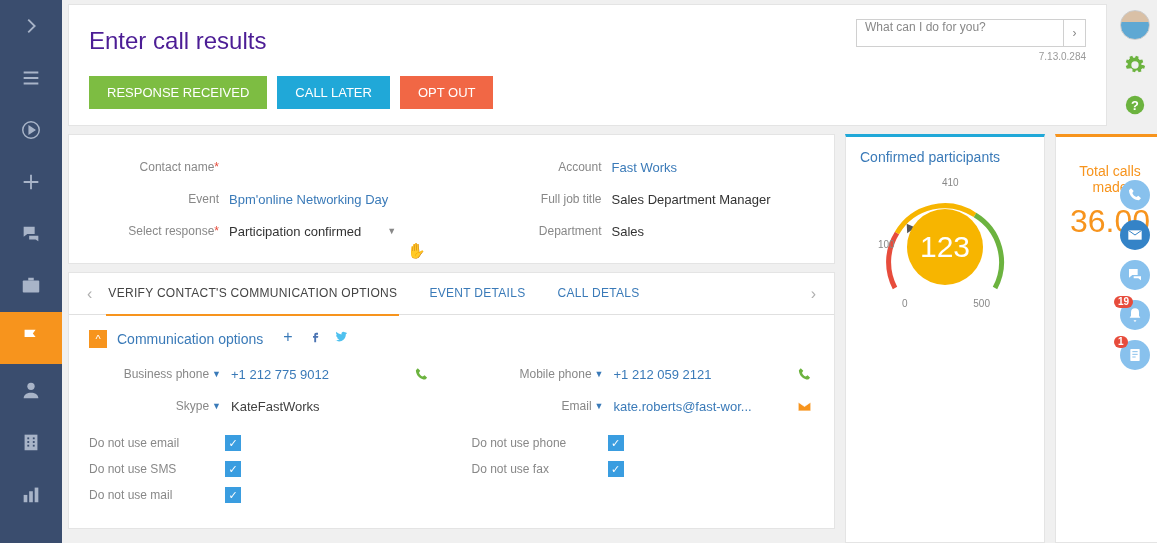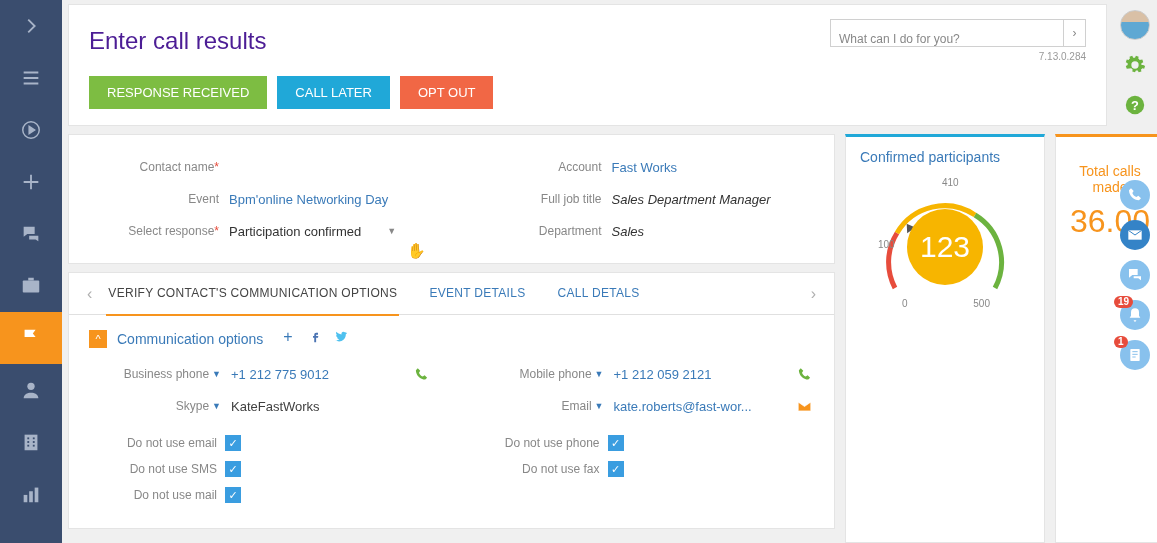--- a/index.html
+++ b/index.html
@@ -24,21 +24,21 @@
   .right-col .note { background:#88c1ed; }
   .right-col .badge { position:absolute; top:-4px; left:-6px; background:#e74c3c; color:#fff; font-size:10px; border-radius:8px; padding:1px 4px; line-height:1; font-weight:bold;}
   
   
   .main { flex: 1; padding: 0; margin-right: 44px; display:flex; flex-direction:column; }
   
   
   .header-panel { background: #fff; margin: 4px 6px 8px 6px; padding: 14px 20px 16px 20px; }
   .header-row1 { display:flex; align-items:center; }
   .page-title { font-size: 24px; font-weight: 300; color:#4c1d95; flex:1;}
-  .searchbox { width: 256px; height: 28px; border:1px solid #d0d0d0; display:flex; align-items:flex-end; font-size:12px;margin-left:20px;}
+  .searchbox { width: 230px; height: 28px; border:1px solid #d0d0d0; display:flex; align-items:flex-start; font-size:12px;margin-left:20px;}
   .searchbox span { flex:1; padding:0 8px; color:#888;}
   .searchbox .go { width:22px; text-align:center; color:#888; border-left:1px solid #d0d0d0; height:100%; display:flex; align-items:center; justify-content:center;}
   .version { font-size:10px; color:#999; margin-top:4px; text-align:right;}
   .header-row2 { margin-top:14px; display:flex; gap:10px;}
   .btn { border:none; color:#fff; padding:9px 18px; font-size:13px; cursor:pointer; }
   .btn-green { background:#7dbd42; }
   .btn-blue { background:#20a8d8; }
   .btn-orange { background:#f16745; }
   
   
@@ -49,21 +49,21 @@
   
   .card { background:#fff; border:1px solid #e4e4e4; }
   .form-card { padding: 16px 20px; }
   .form-grid { display:flex; gap:40px; }
   .form-col { flex:1; }
   .form-row { display:flex; align-items:center; height:32px; }
   .form-row .lbl { width: 140px; text-align:right; padding-right:10px; font-size:12px; color:#888;}
   .form-row .lbl .req { color:#e74c3c; }
   .form-row .val { flex:1; font-size:13px; color:#333;}
   .form-row .val.link { color:#3a7ab8; }
-  .form-row .val input { border:none; font-size:13px; color:#333; width:100%; outline:none; background:transparent;font-style:italic;}
+  .form-row .val input { border:none; font-size:13px; color:#333; width:100%; outline:none; background:transparent;}
   .form-row .dd { display:flex; align-items:center; gap:6px; position:relative;}
   .form-row .dd .caret { color:#888; font-size:9px;}
   .cursor-hand { position:absolute; top:18px; left:178px; font-size:15px;}
   
   
   .tabs-card { padding: 0; }
   .tabs-header { display:flex; align-items:center; border-bottom:1px solid #e0e0e0; padding:0 10px; height:42px;}
   .tabs-header .nav-chevron { color:#b0b0b0; font-size:16px; padding:0 8px; cursor:pointer;}
   .tabs { flex:1; display:flex; gap:28px; padding-left:6px;}
   .tab { font-size:12px; letter-spacing:.3px; color:#3a7ab8; padding:14px 2px; cursor:pointer;}
@@ -81,21 +81,21 @@
   .comm-grid { display:flex; gap:40px;}
   .comm-col { flex:1; }
   .comm-row { display:flex; align-items:center; height:32px;}
   .comm-row .clbl { width:136px; text-align:right; padding-right:4px; font-size:12px; color:#888; display:flex; justify-content:flex-end; align-items:center; gap:3px;}
   .comm-row .clbl .caret { color:#3a7ab8; font-size:9px;}
   .comm-row .cval { flex:1; font-size:13px; color:#3a7ab8; padding-left:6px;}
   .comm-row .cicon { width:20px; display:flex; justify-content:center;}
   .cicon.phone-g { color:#6cb33f;} .cicon.mail-o { color:#f7941d;}
   
   .chk-row { display:flex; align-items:center; height:26px;}
-  .chk-row .chklbl { width:136px; text-align:right; padding-right:8px; font-size:12px; color:#888;}
+  .chk-row .chklbl { width:136px; text-align:left; padding-right:8px; font-size:12px; color:#888;}
   .chk { width:16px; height:16px; background:#3a9de0; display:flex; align-items:center; justify-content:center; color:#fff; font-size:11px; cursor:pointer;}
   
   
   .widget { padding: 12px 14px 16px 14px; }
   .widget.gauge { border-top:3px solid #20a8d8; }
   .widget-title { color:#3a7ab8; font-size:14px; margin-bottom:8px;}
   .gauge-body { position:relative; height:140px; display:flex; align-items:center; justify-content:center;}
   .gauge-svg { width:170px; height:140px;}
   .gauge-center { position:absolute; width:76px; height:76px; background:#f7b500; border-radius:50%; display:flex; align-items:center; justify-content:center; font-size:30px; color:#fff; font-weight:300; top:36px;}
   .gauge-lbl { position:absolute; font-size:10px; color:#888;}

